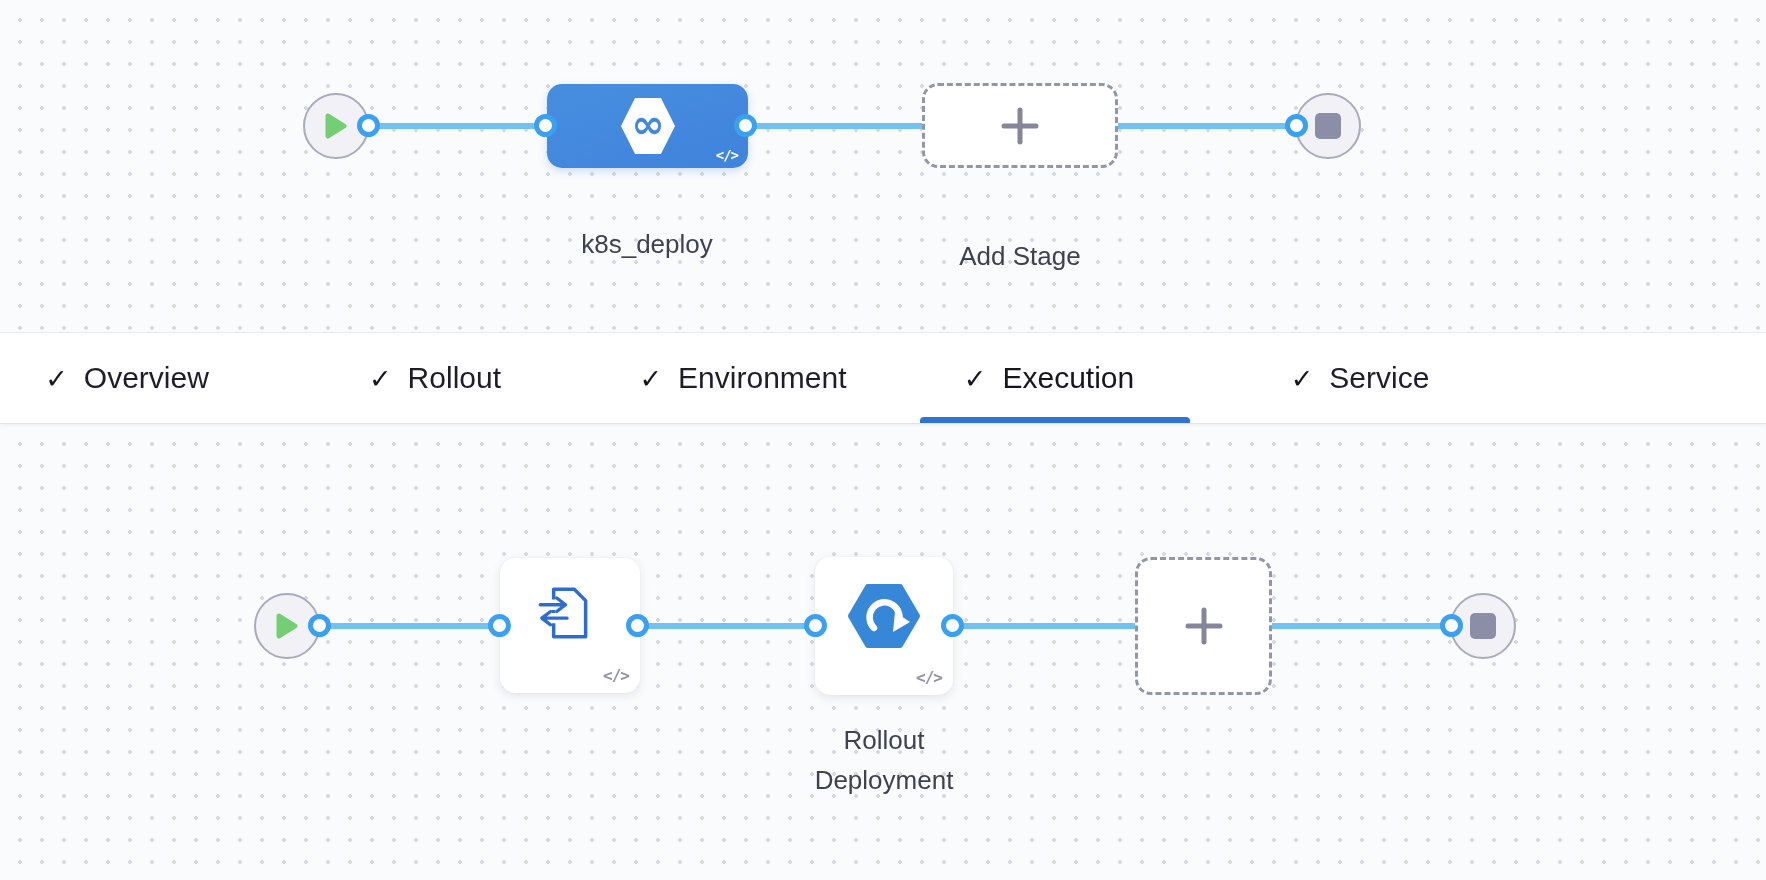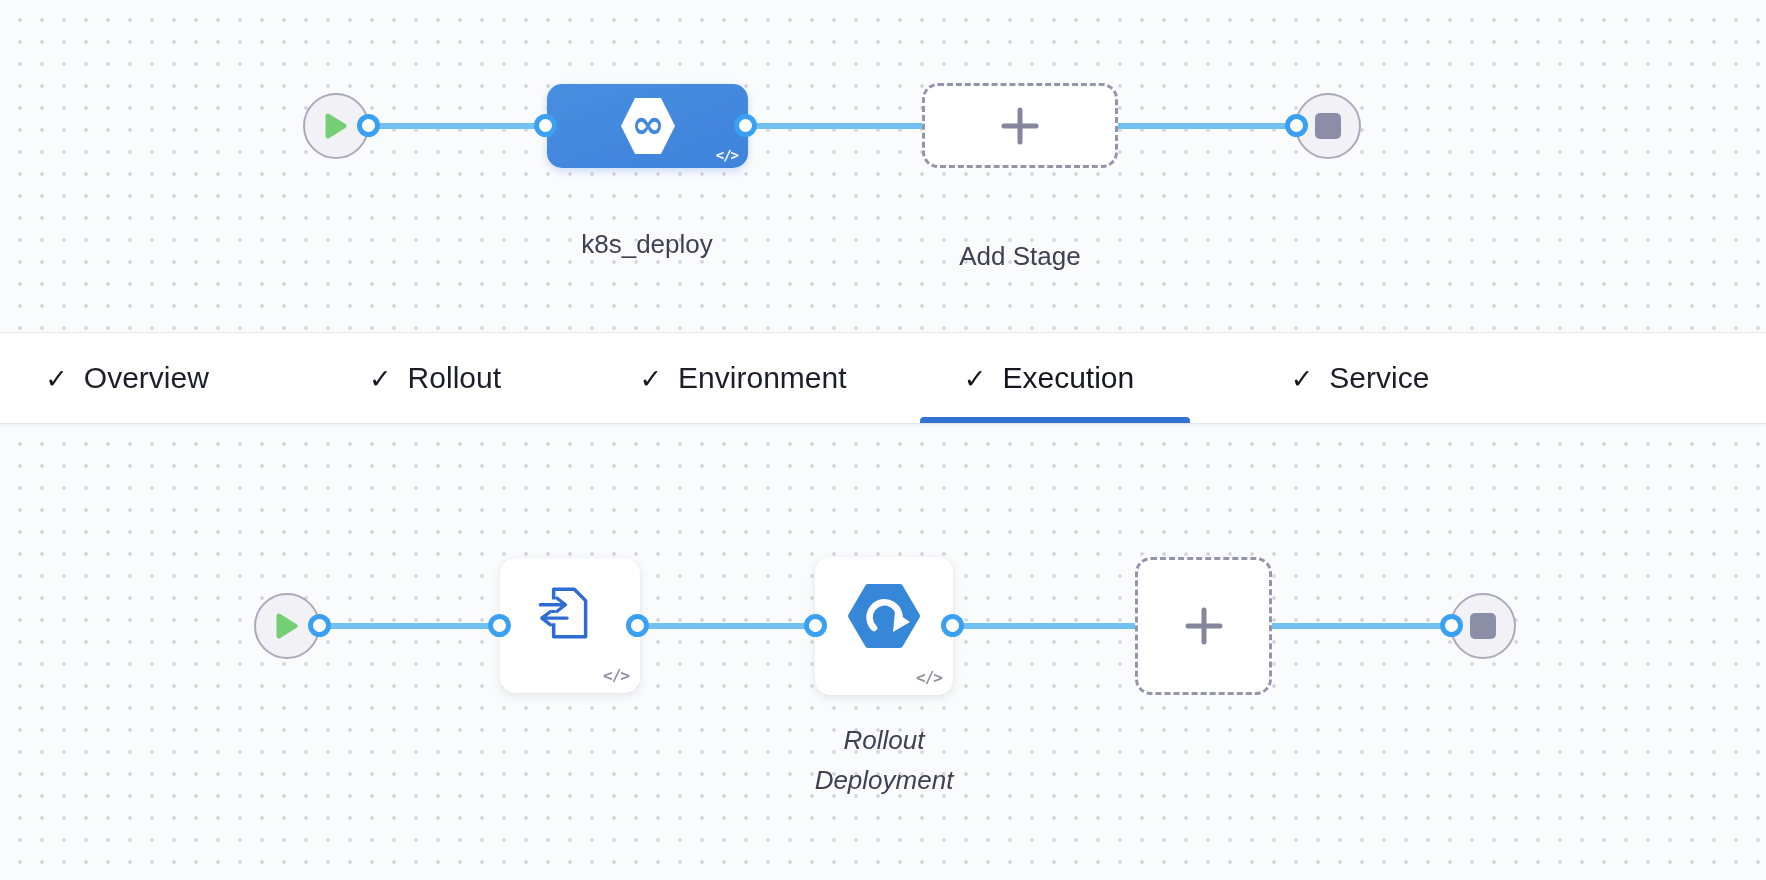--- a/index.html
+++ b/index.html
@@ -182,21 +182,21 @@
   </div>
 
   <div class="step-card" style="left:815px; top:133px; width:138px; height:138px;">
     <svg width="76" height="68" viewBox="0 0 76 68" style="position:absolute; left:31px; top:25px;">
       <polygon points="22,5 54,5 71,34 54,63 22,63 5,34" fill="#3787d8" stroke="#3787d8" stroke-width="6" stroke-linejoin="round"></polygon>
       <path d="M28 46 A 15 15 0 1 1 52 42" fill="none" stroke="#ffffff" stroke-width="6.5" stroke-linecap="round"></path>
       <polygon points="49,30 64,40 47,50" fill="#ffffff"></polygon>
     </svg>
     <span class="code-badge on-card">&lt;/&gt;</span>
   </div>
-  <div class="node-label" style="left:789px; top:296px; width:190px;font-style:italic;">Rollout Deployment</div>
+  <div class="node-label" style="left:789px; top:296px; width:190px;">Rollout Deployment</div>
 
   <div class="add-box" style="left:1135px; top:133px; width:137px; height:138px;">
     <svg width="46" height="46" viewBox="0 0 46 46">
       <path d="M23 7 V39 M7 23 H39" stroke="#85869b" stroke-width="5" stroke-linecap="round" fill="none"></path>
     </svg>
   </div>
 
   <div class="term-node" style="left:1450px; top:169px;">
     <div class="stop-square"></div>
   </div>

